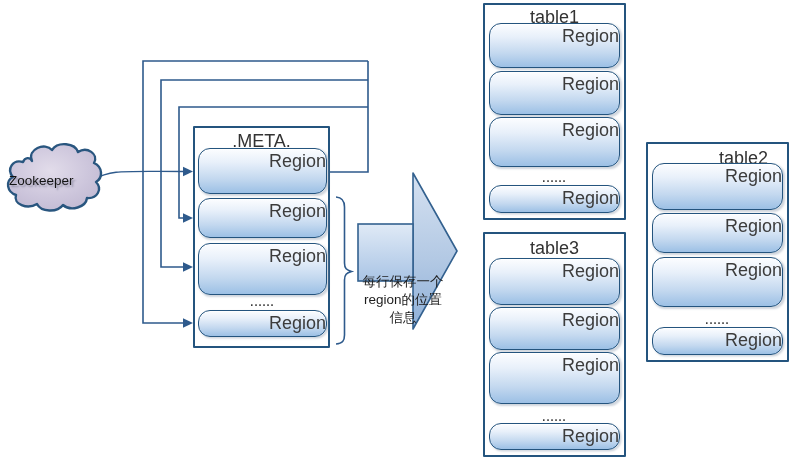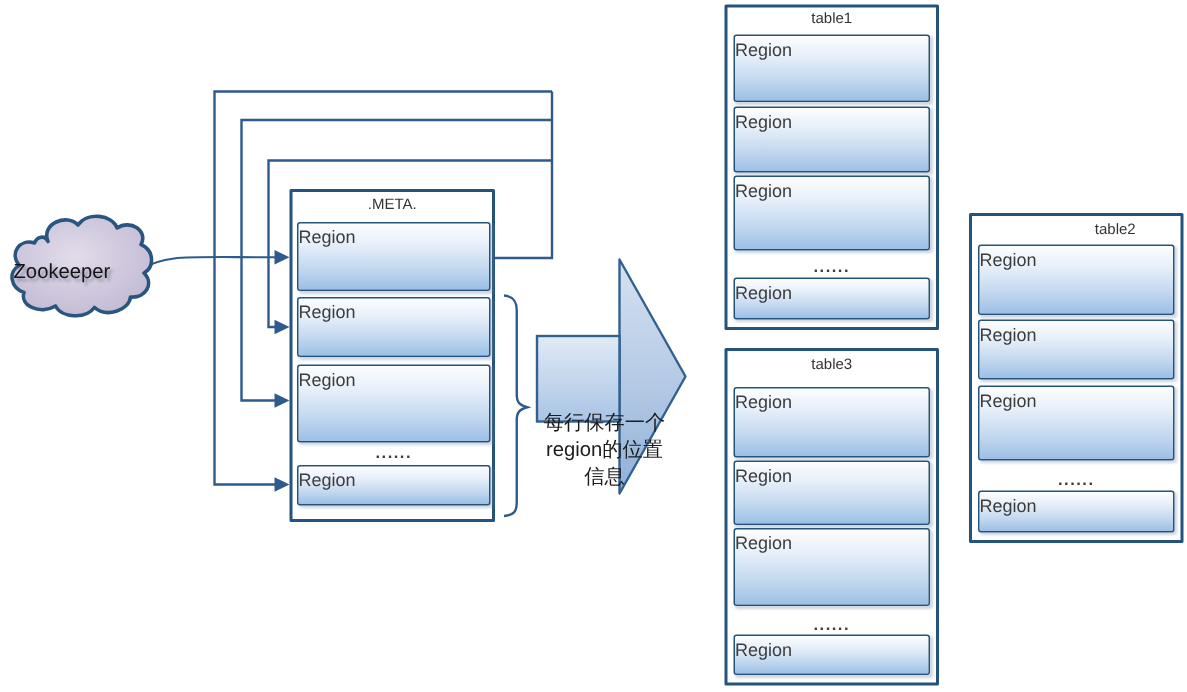--- a/index.html
+++ b/index.html
@@ -8,29 +8,29 @@
     font-family:"Liberation Sans","DejaVu Sans",sans-serif;
   }
   .layer{position:absolute;left:0;top:0;width:791px;height:461px;}
   .svgl{z-index:3;pointer-events:none;}
   .outerbox{
     position:absolute;box-sizing:border-box;background:#ffffff;
     border:2px solid #24547e;border-radius:1px;z-index:1;
   }
   .region{
     position:absolute;box-sizing:border-box;z-index:2;
-    border:1.5px solid #24547e;border-radius:2px;
+    border:1.5px solid #24547e;border-radius:12px;
     background:linear-gradient(180deg,#fcfdff 0%,#e8f0fa 30%,#c3d8ef 68%,#9cc0e5 100%);
     box-shadow:1.5px 1.5px 2px rgba(130,145,165,0.38), inset 0 1px 0 rgba(255,255,255,0.85);
-    text-align:left;padding-top:2px;
-    font-size:12px;color:#3c3c3c;
+    text-align:right;padding-top:2px;
+    font-size:18px;color:#3c3c3c;
   }
   .boxtitle{
     position:absolute;z-index:2;text-align:center;
-    font-size:10px;color:#333333;
+    font-size:18px;color:#333333;
   }
   .dots{
     position:absolute;z-index:2;text-align:center;
     font-size:11px;font-weight:bold;letter-spacing:1px;color:#3c3c3c;line-height:11px;
   }
   .zk-label{
     position:absolute;z-index:4;text-align:left;
     font-size:13.5px;color:#141414;
     text-shadow:2px 2px 2px rgba(110,110,135,0.65);
   }

